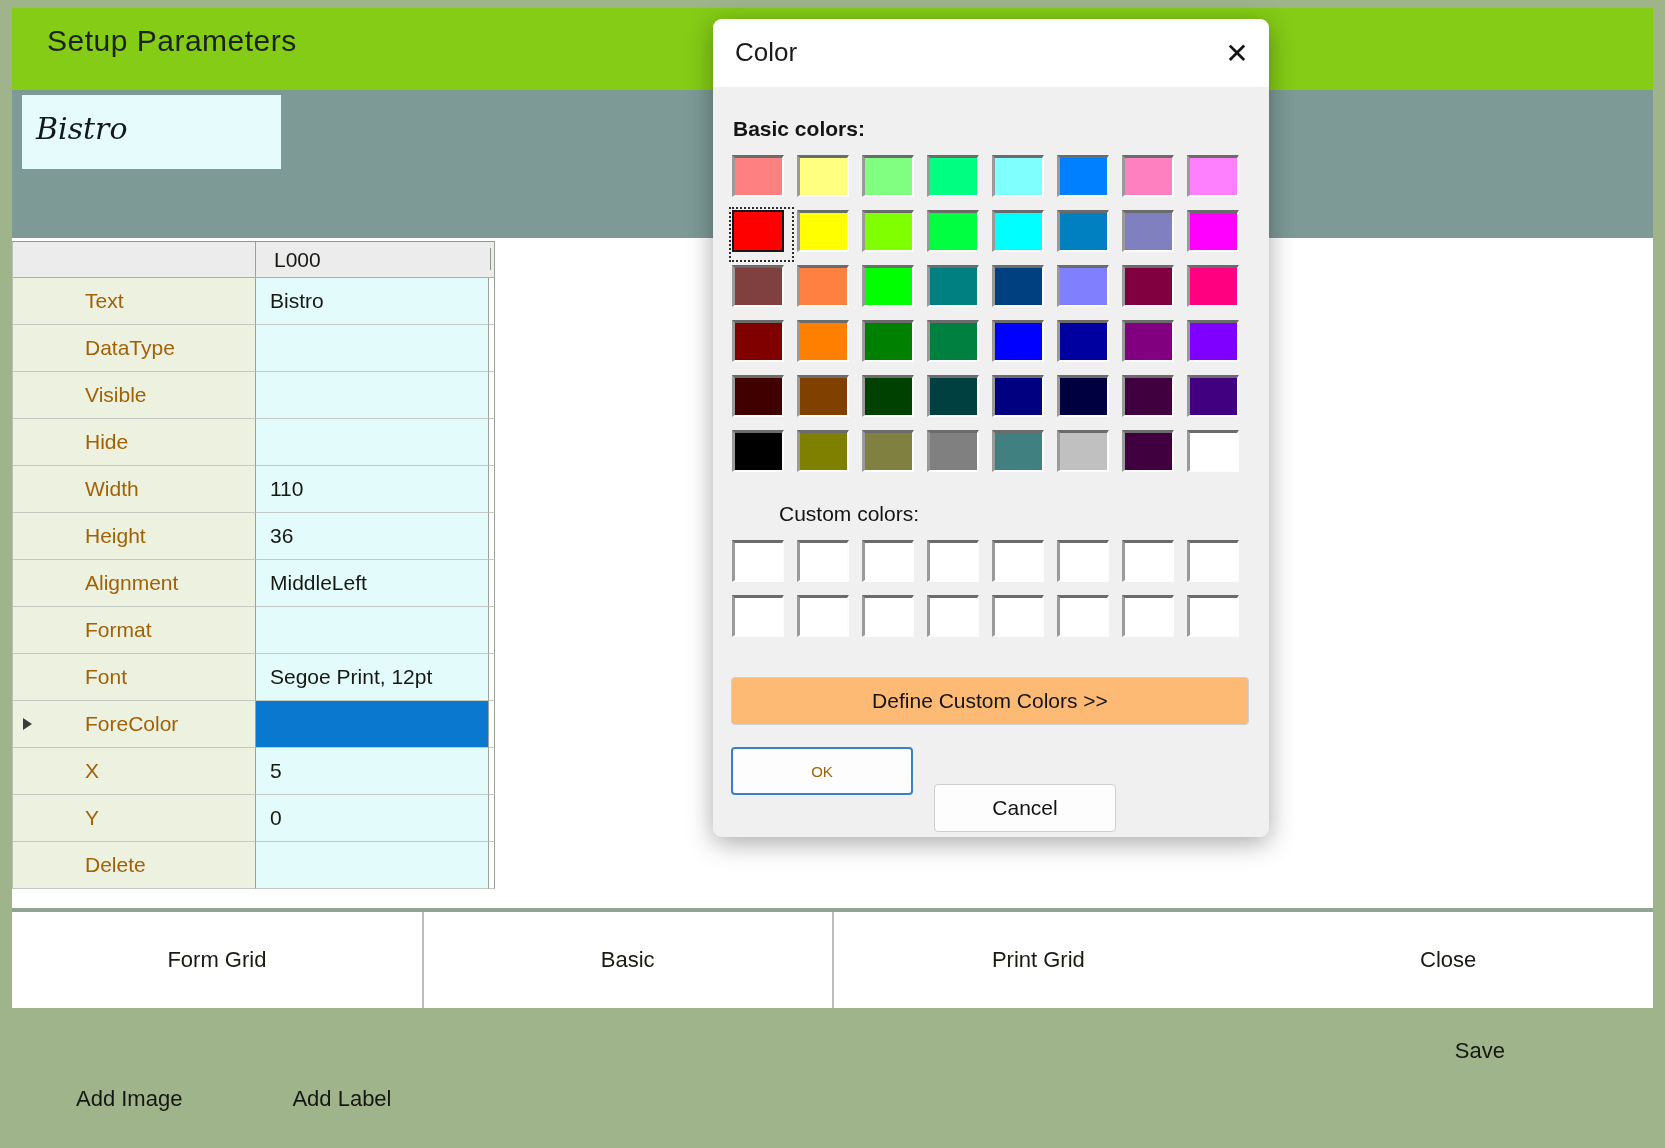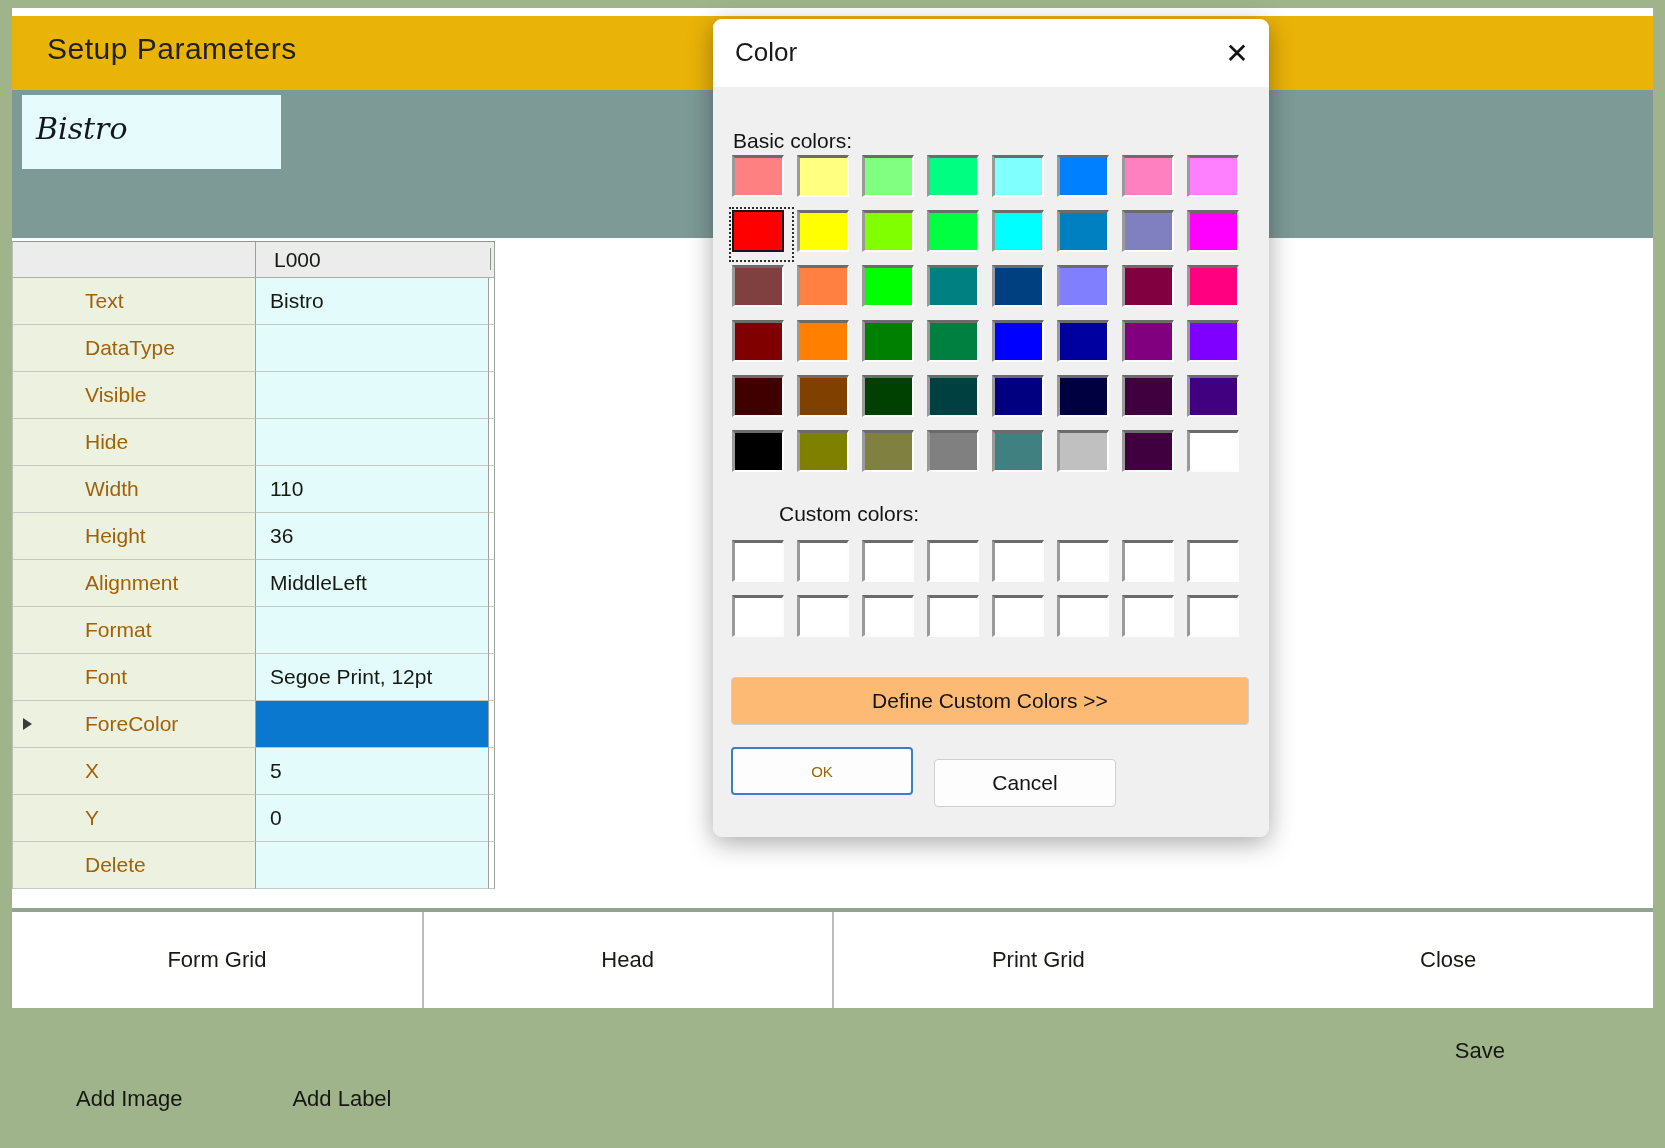--- a/index.html
+++ b/index.html
@@ -26,24 +26,24 @@
     border-left: 12px solid #9fb48a;
     border-right: 12px solid #9fb48a;
     border-top: 8px solid #9fb48a;
     border-bottom: 10px solid #9fb48a;
     overflow: hidden;
   }
 
   
   #title-strip {
     position: absolute;
-    left: 0; top: 8px;
+    left: 0; top: 0;
     width: 1641px;
     height: 82px;
-    background: #eab308;
+    background: #84cc16;
     text-align: right;
   }
   #page-title {
     position: absolute;
     left: 35px;
     top: 16px;
     font-size: 30px;
     color: #1d2216;
     letter-spacing: 0.5px;
   }
@@ -310,21 +310,22 @@
     height: 750px;
     background: #f0f0f0;
   }
   .section-label {
     font-size: 21px;
     color: #141414;
   }
   #basic-colors-label {
     position: absolute;
     left: 20px;
-    top: 42px;
+    top: 30px;
+    font-weight: bold;
   }
   #basic-grid {
     position: absolute;
     left: 16px;
     top: 65px;
     display: grid;
     grid-template-columns: repeat(8, 65px);
     grid-template-rows: repeat(6, 55px);
   }
   .swatch-wrap {
@@ -406,21 +407,21 @@
     align-items: center;
     justify-content: center;
     font-size: 15px;
     color: #a16207;
     box-sizing: border-box;
     cursor: default;
   }
   #cancel-btn {
     position: absolute;
     left: 221px;
-    top: 672px;
+    top: 697px;
     width: 182px;
     height: 48px;
     background: #fdfdfd;
     border: 1px solid #cfcfcf;
     border-radius: 4px;
     display: flex;
     align-items: center;
     justify-content: center;
     font-size: 21px;
     color: #141414;
@@ -539,21 +540,21 @@
           </div>
         </div>
       <div id="grid-bottom-edge"></div>
     </div>
 
   </div>
 
   <div id="tab-bar">
     <div class="tab-list" id="tab-list">
         <div class="tab-item">Form Grid</div>
-        <div class="tab-item active">Head</div>
+        <div class="tab-item active">Basic</div>
         <div class="tab-item">Print Grid</div>
         <div class="tab-item">Close</div>
       </div>
   </div>
 
   <div id="action-bar">
     <div class="action-left">
       <div class="action-btn" id="add-image-btn">Add Image</div>
       <div class="action-btn" id="add-label-btn">Add Label</div>
     </div>

